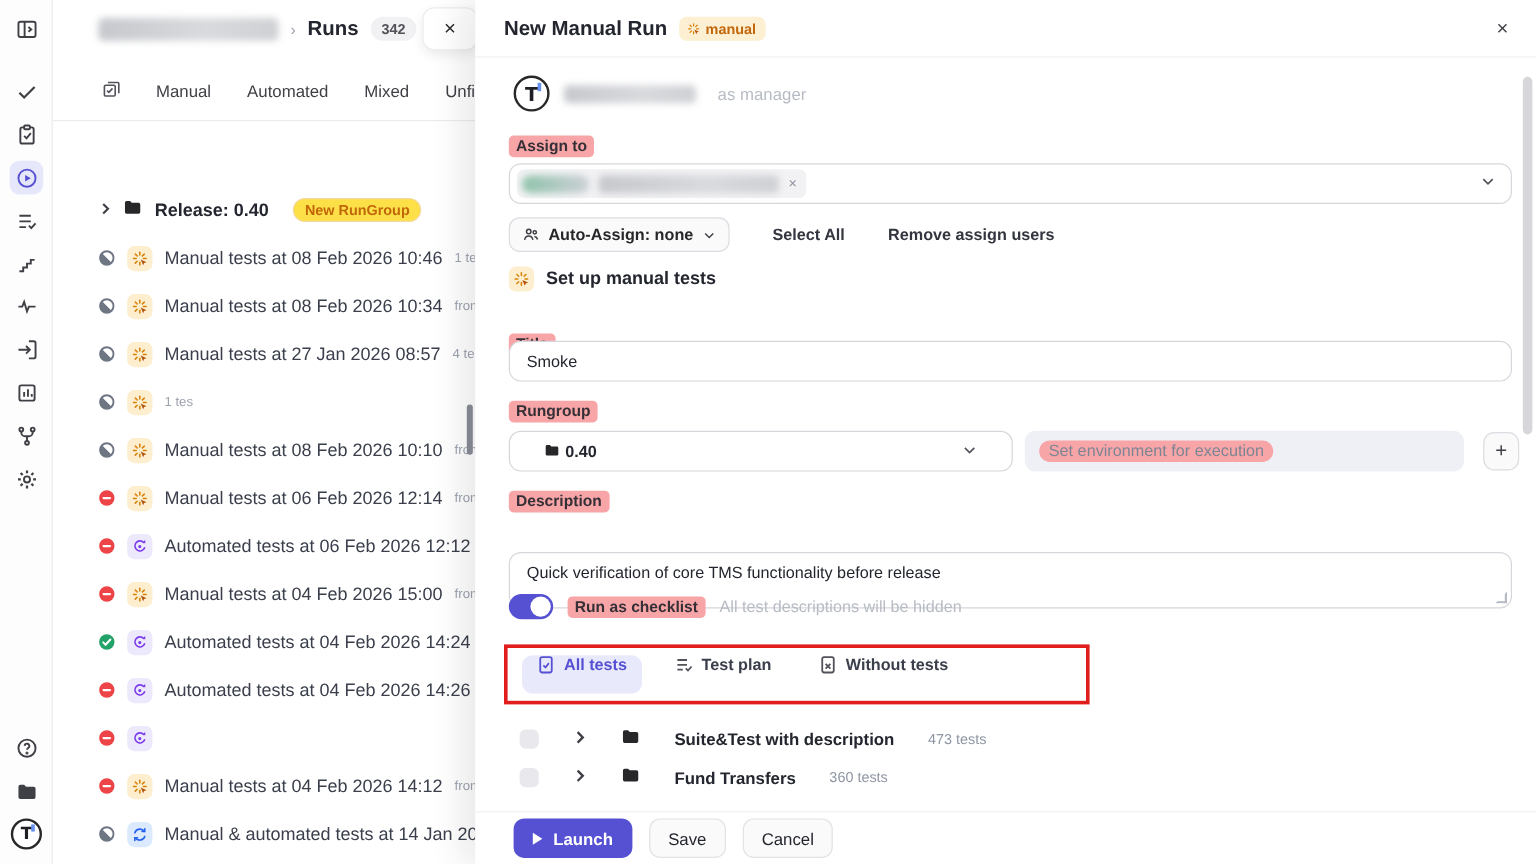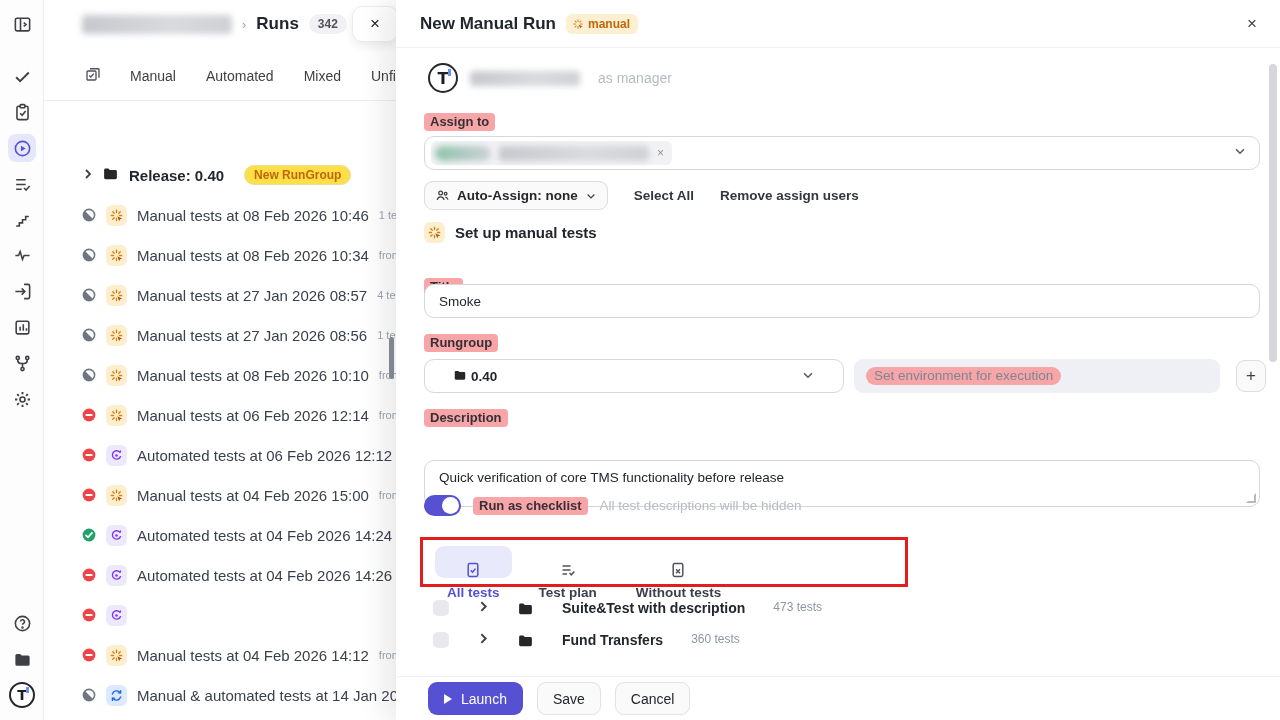--- a/index.html
+++ b/index.html
@@ -89,21 +89,21 @@
     align-items:center; padding:0 12px 0 6px; cursor:pointer; }
   #assign-chip { height:24px; background:#f2f2f4; border-radius:6px; display:flex;
     align-items:center; padding:0 8px 0 4px; gap:8px; }
   #chip-av { width:56px; height:15px; background:linear-gradient(90deg,#8fc3ab,#cdd0d6);
     border-radius:8px; filter:blur(3px); }
   #chip-name2 { width:150px; height:15px; }
   #chip-remove { color:#8d929e; font-size:12px; cursor:pointer; }
   .chev-down { margin-left:auto; color:#52525b; }
   .chev-down svg { width:14px; height:14px; }
 
-  #assign-actions { position:absolute; left:28px; top:181px; display:flex; align-items:center; gap:26px; }
+  #assign-actions { position:absolute; left:28px; top:181px; display:flex; align-items:center; gap:36px; }
   #auto-assign-btn { height:29px; border:1px solid #dcdce2; border-radius:9px; background:#fafafa;
     display:flex; align-items:center; gap:7px; padding:0 10px; font-size:13.5px; font-weight:600;
     color:#27272a; cursor:pointer; }
   #auto-assign-btn svg { width:15px; height:15px; color:#3f3f46; }
   .link-action { font-size:13.5px; font-weight:600; color:#33363f; cursor:pointer; }
 
   #section-heading { position:absolute; left:28px; top:222px; display:flex; align-items:center; gap:10px; }
   #section-heading .ty { margin:0; }
   #section-title { font-size:15px; font-weight:700; color:#23262e; }
 
@@ -133,39 +133,39 @@
   #checklist-row { position:absolute; left:28px; top:495px; display:flex; align-items:center; gap:12px; }
   .toggle { width:37px; height:21px; border-radius:11px; background:var(--accent,#4b43ce);
     position:relative; cursor:pointer; }
   .toggle .knob { position:absolute; right:2px; top:2px; width:17px; height:17px; border-radius:50%;
     background:#fff; }
   #checklist-hint { color:#b7bbc4; font-size:13.5px; }
 
   #tabbar { position:absolute; left:24px; top:537px; width:488px; height:50px;
     border:3px solid var(--annotation,#e01e1e); background:#fff; display:flex; align-items:center;
     padding:0 12px; gap:15px; }
-  .seg-tab { display:flex; align-items:center; gap:7px; font-size:13.5px; font-weight:600;
-    color:#3a3f4b; padding:16px 12px; height:32px; border-radius:9px; cursor:pointer; white-space:nowrap;flex-direction:column; }
+  .seg-tab { display:flex; gap:7px; font-size:13.5px; font-weight:600;
+    color:#3a3f4b; padding:0 12px; height:32px; border-radius:9px; cursor:pointer; white-space:nowrap; }
   .seg-tab svg { width:16px; height:16px; color:#52525b; }
   .seg-tab.active { background:#e9e9fc; color:var(--accent,#5352cc); }
   .seg-tab.active svg { color:var(--accent,#5352cc); }
 
   #tree { position:absolute; left:24px; top:600px; width:700px; }
-  .tree-row { height:32px; display:flex; gap:28px; cursor:pointer; }
+  .tree-row { height:32px; display:flex; align-items:center; gap:28px; cursor:pointer; }
   .tree-cb { width:16px; height:16px; border-radius:5px; background:#e9e9ed; margin-left:13px;
     flex:0 0 16px; cursor:pointer; }
   .tree-row .chev svg { width:13px; height:13px; }
   .tree-name { font-size:14px; font-weight:700; color:#23262e; }
   .tree-count { font-size:12px; color:#8e95a3; }
 
   #modal-footer { position:absolute; left:0; top:676px; width:884px; height:44px;
     border-top:1px solid #f1f1f3; display:flex; align-items:center; padding-left:32px; gap:14px; }
   #launch-btn { height:33px; background:var(--accent,#5b55d6); color:#fff; border:none;
     border-radius:9px; display:flex; align-items:center; gap:9px; padding:0 16px; font-size:14px;
-    font-weight:400; cursor:pointer; font-family:inherit; }
+    font-weight:700; cursor:pointer; font-family:inherit; }
   #launch-btn .tri { width:0; height:0; border-left:8px solid #fff; border-top:5px solid transparent;
     border-bottom:5px solid transparent; }
   .ghost-btn { height:33px; background:#fafafa; border:1px solid #e2e2e7; border-radius:9px;
     padding:0 15px; font-size:14px; color:#23262e; cursor:pointer; font-family:inherit; }
 
   #modal-scrollbar { position:absolute; right:3px; top:64px; width:8px; height:298px;
     background:#d7d7db; border-radius:4px; }
 </style>
 </head>
 <body>
@@ -377,21 +377,20 @@
               <line x1="15" y1="5" x2="13" y2="7"></line>
               <line x1="17" y1="10" x2="14" y2="10"></line>
               <line x1="5" y1="5" x2="7" y2="7"></line>
               <line x1="3" y1="10" x2="6" y2="10"></line>
               <line x1="5" y1="15" x2="7" y2="13"></line>
               <line x1="10" y1="17" x2="10" y2="14"></line>
             </g>
             <path d="M11 11l6.5 3-2.7.9-1 2.6z" fill="#b45309"></path>
           </svg>
         </span>
-        <span class="run-title">Manual tests at 27 Jan 2026 08:56</span>
         <span class="sfx">1 tes</span>
       </div>
       <div class="run-row">
         <span class="st">
           <svg viewBox="0 0 14 14">
             <circle cx="7" cy="7" r="5.6" fill="none" stroke="#6f7683" stroke-width="1.6"></circle>
             <path d="M7 1.4A5.6 5.6 0 007 12.6Z" fill="#6f7683" transform="rotate(-45 7 7)"></path>
           </svg>
         </span>
         <span class="ty ty-manual">

